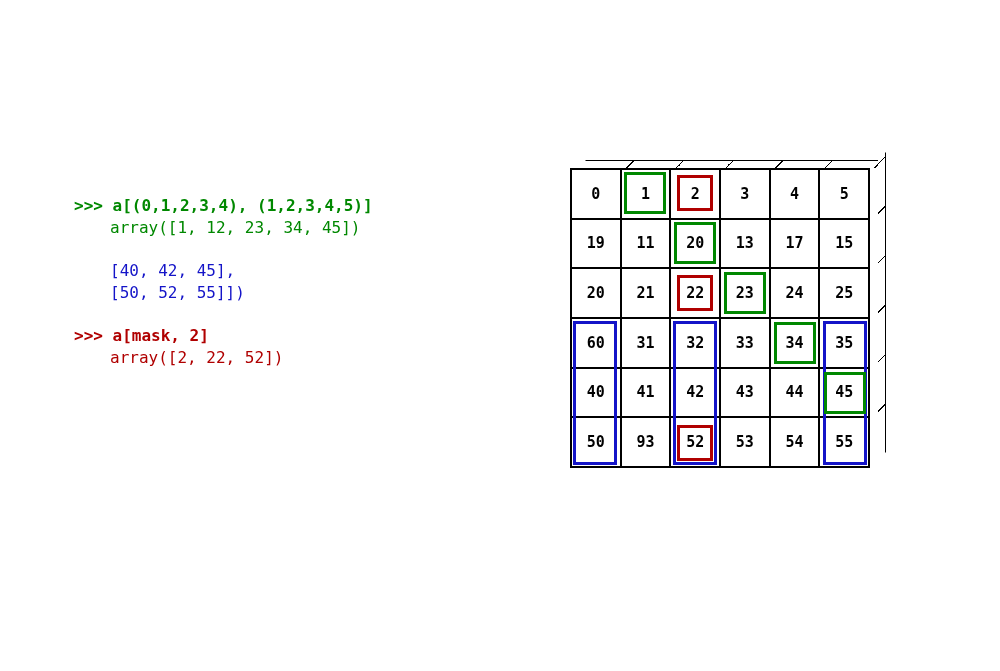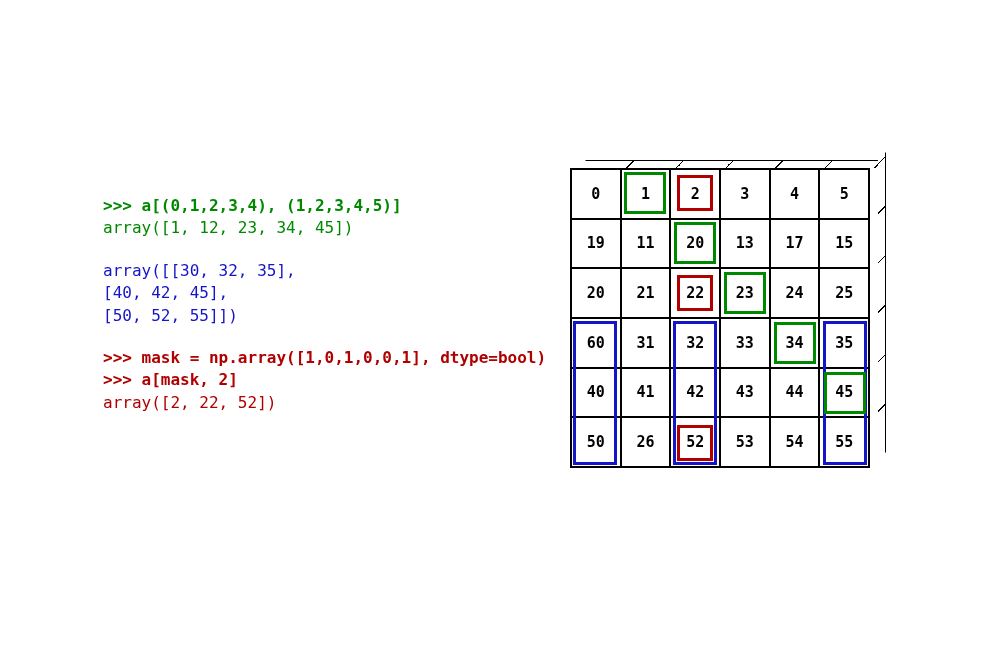--- a/index.html
+++ b/index.html
@@ -6,30 +6,30 @@
     body {
       width: 1000px;
       height: 671px;
       background: #fff;
       font-family: "DejaVu Sans Mono", "Consolas", monospace;
       position: relative;
     }
     .content {
       position: absolute;
       top: 195px;
-      left: 103px;
+      left: 74px;
       font-size: 16px;
       line-height: 1.4;
     }
     .code-block { margin-bottom: 20px; }
     .prompt { font-weight: bold; }
     .green .prompt, .green .output { color: #008800; }
     .blue .prompt, .blue .output { color: #1414c8; }
     .red .prompt, .red .output { color: #b00000; }
-    .output { display: block; }
+    .output { display: block; margin-left: 36px; }
     .grid-wrap {
       position: absolute;
       top: 168px;
       left: 570px;
     }
     .grid {
       position: relative;
       width: 300px;
       height: 300px;
     }
@@ -94,26 +94,24 @@
   </style>
 </head>
 <body>
 
 <div class="content">
   <div class="code-block green">
     <div class="prompt">&gt;&gt;&gt; a[(0,1,2,3,4), (1,2,3,4,5)]</div>
     <span class="output">array([1, 12, 23, 34, 45])</span>
   </div>
   <div class="code-block blue">
-    <span class="output">array([[30, 32, 35],</span>
     <span class="output">       [40, 42, 45],</span>
     <span class="output">       [50, 52, 55]])</span>
   </div>
   <div class="code-block red">
-    <div class="prompt">&gt;&gt;&gt; mask = np.array([1,0,1,0,0,1], dtype=bool)</div>
     <div class="prompt">&gt;&gt;&gt; a[mask, 2]</div>
     <span class="output">array([2, 22, 52])</span>
   </div>
 </div>
 
 <div class="grid-wrap">
   <div class="grid">
     <div class="depth-top"></div>
     <div class="depth-right"></div>
     <div class="table" id="grid-table">
@@ -141,21 +139,21 @@
         <div class="cell">33</div>
         <div class="cell">34</div>
         <div class="cell">35</div>
         <div class="cell">40</div>
         <div class="cell">41</div>
         <div class="cell">42</div>
         <div class="cell">43</div>
         <div class="cell">44</div>
         <div class="cell">45</div>
         <div class="cell">50</div>
-        <div class="cell">26</div>
+        <div class="cell">93</div>
         <div class="cell">52</div>
         <div class="cell">53</div>
         <div class="cell">54</div>
         <div class="cell">55</div>
       </div>
     <div id="highlights">
         <div class="hl blue" style="left: 3px; top: 153px; width: 44px; height: 144px;"></div>
         <div class="hl blue" style="left: 103px; top: 153px; width: 44px; height: 144px;"></div>
         <div class="hl blue" style="left: 253px; top: 153px; width: 44px; height: 144px;"></div>
         <div class="hl green" style="left: 54px; top: 4px; width: 42px; height: 42px;"></div>

